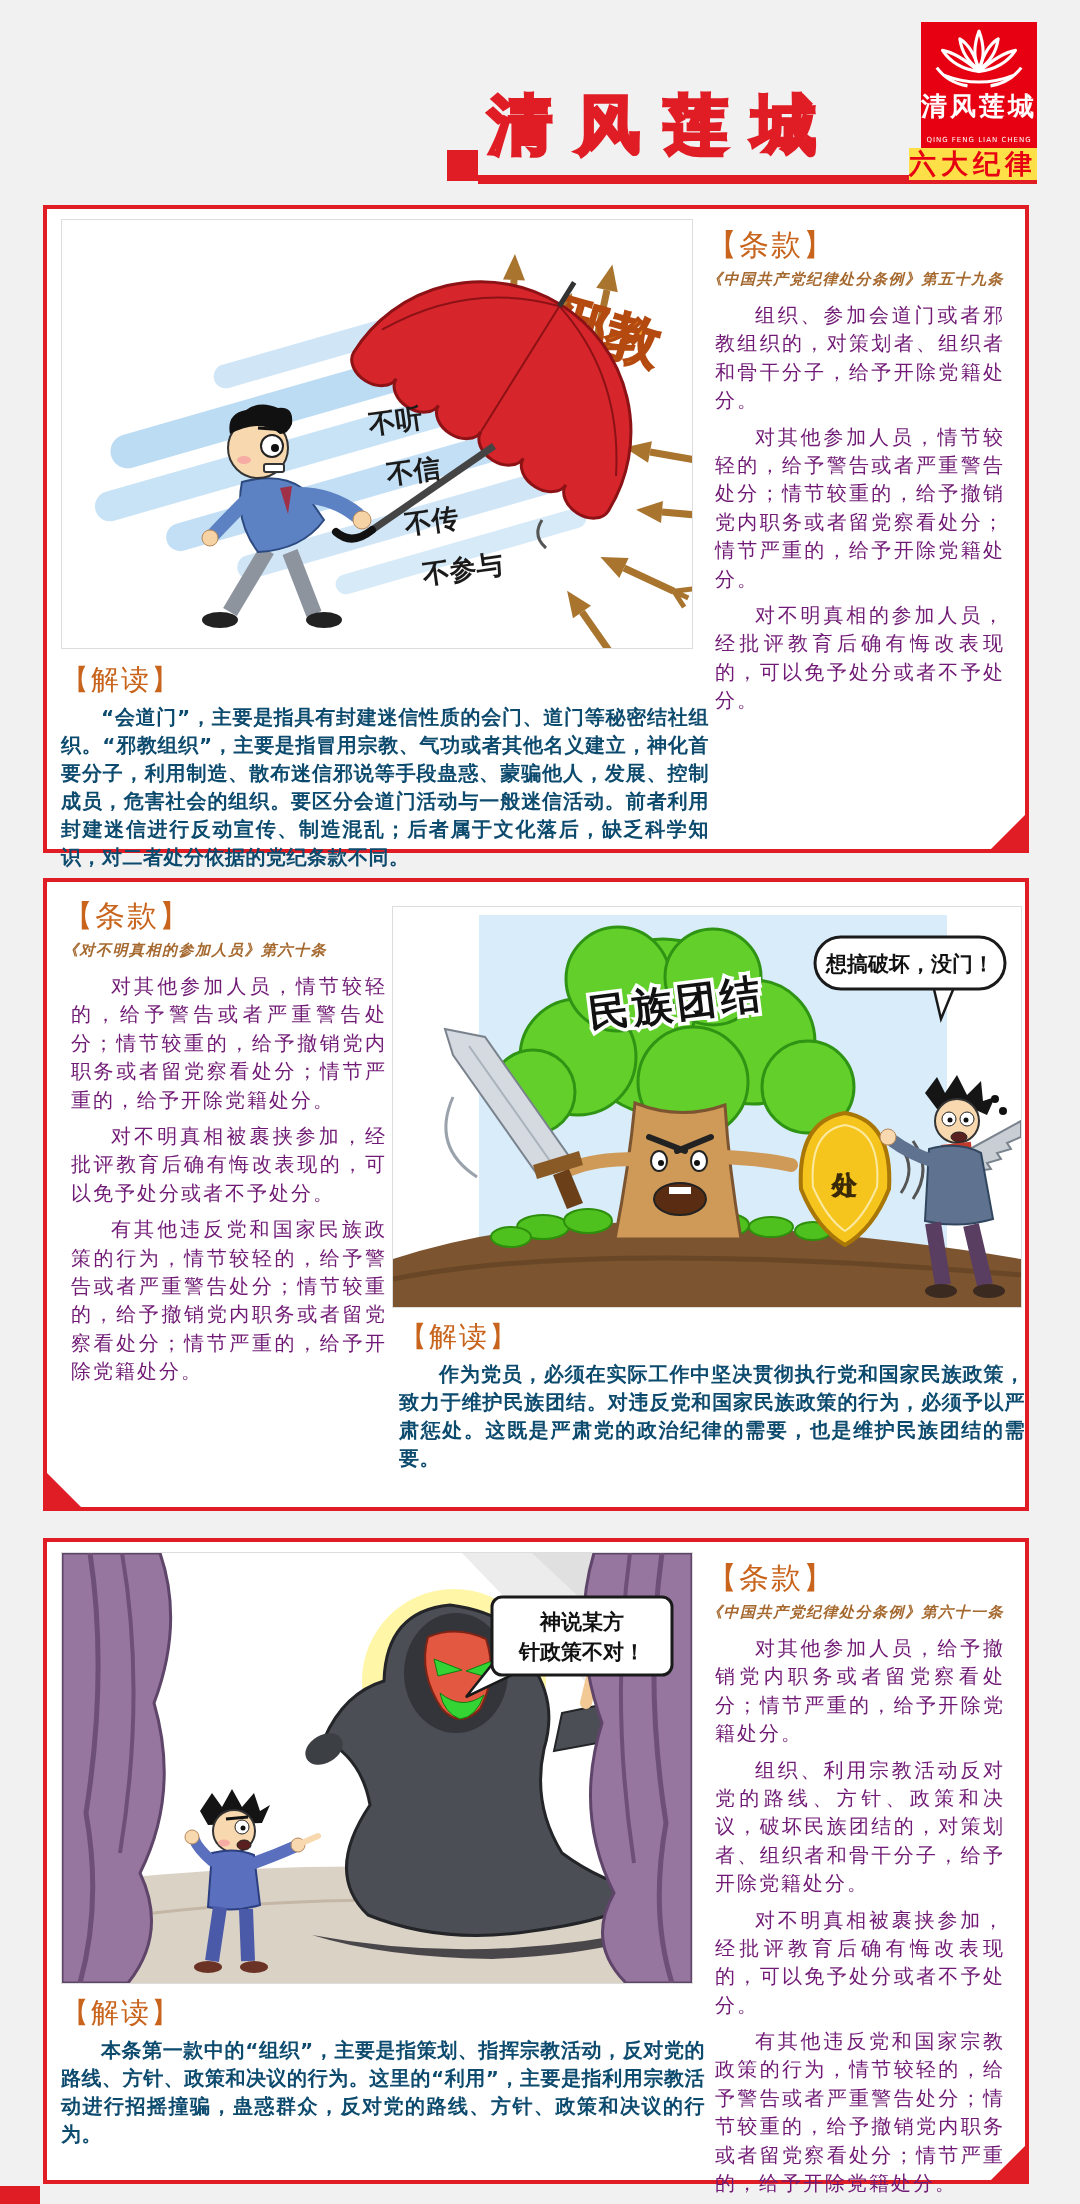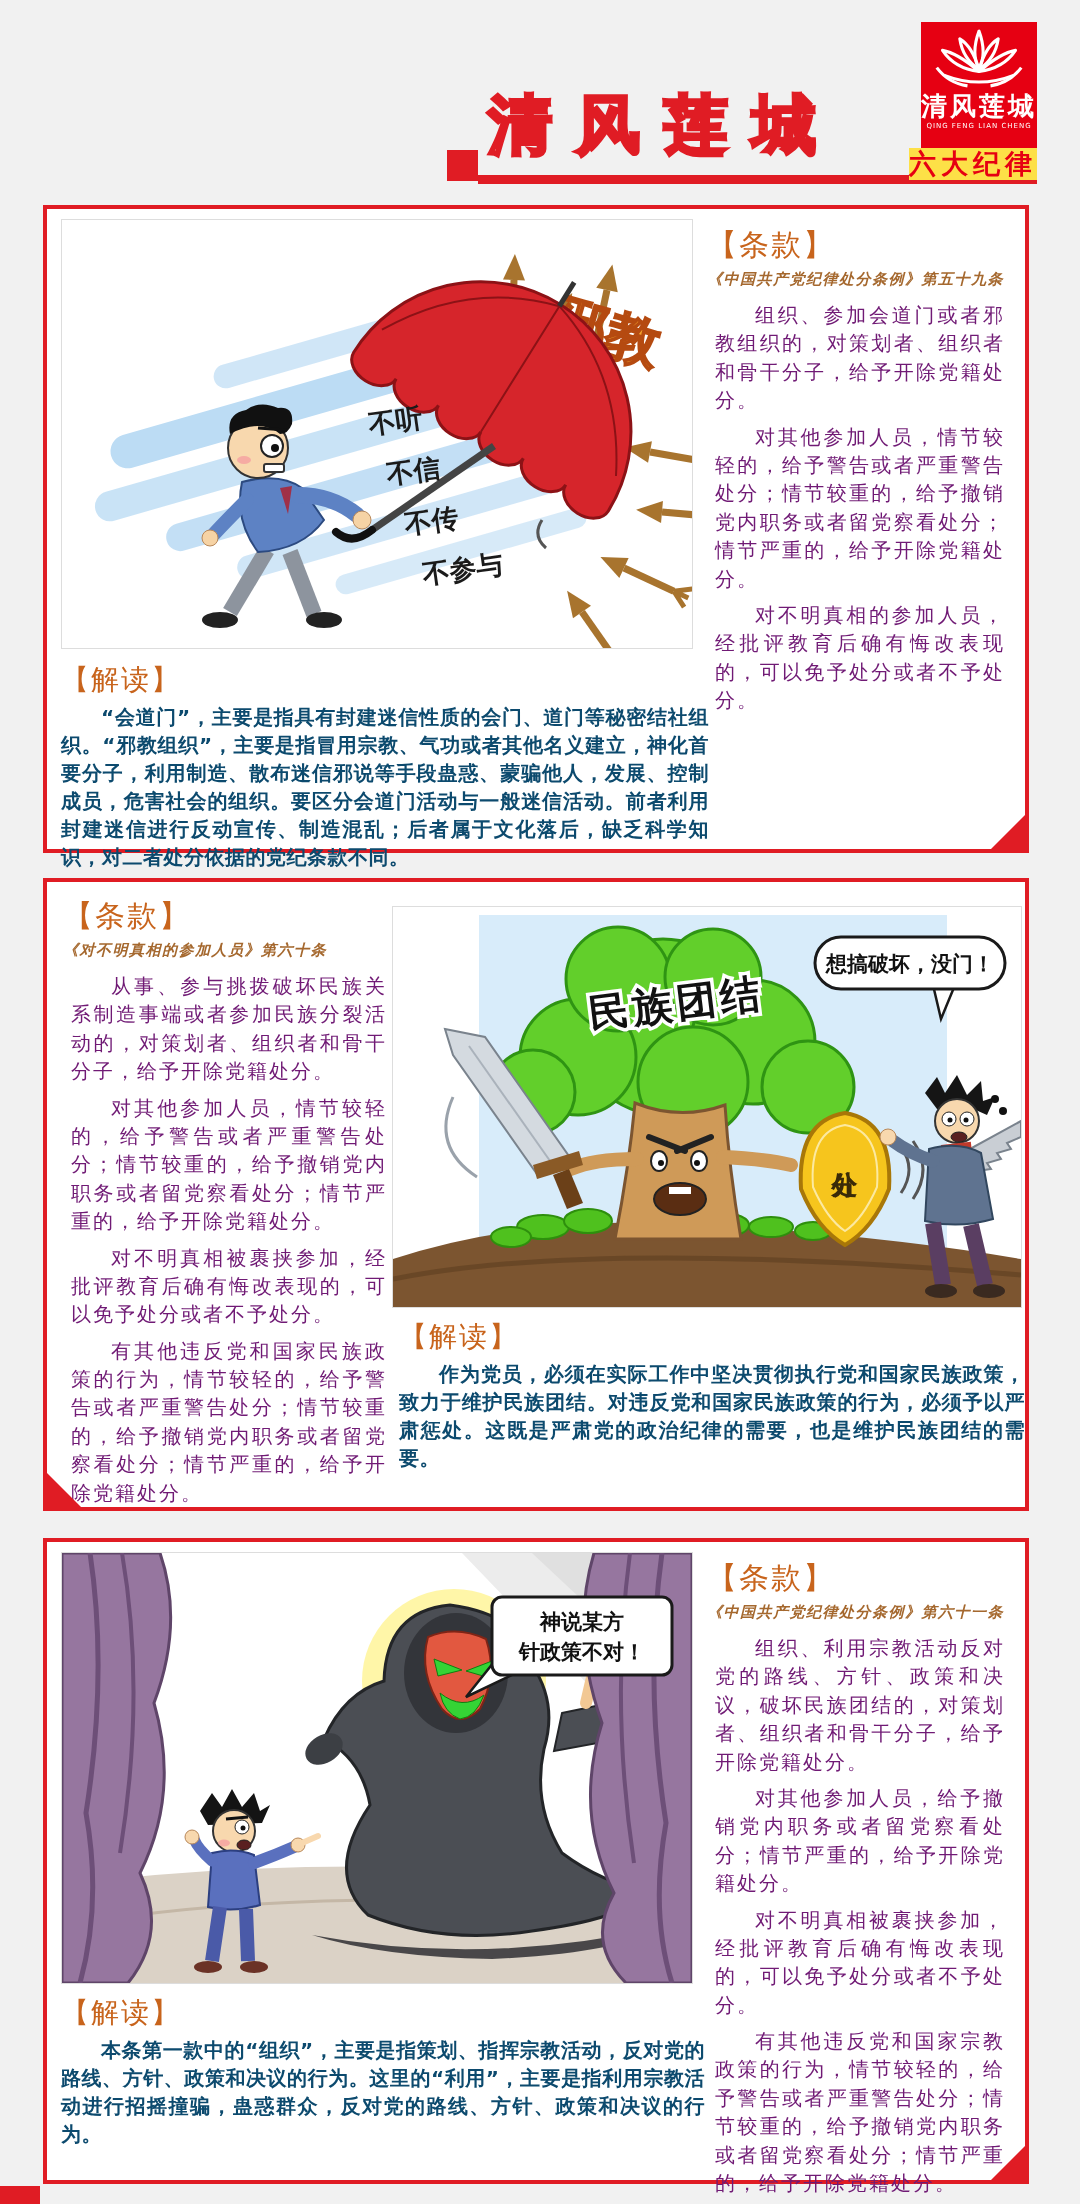--- a/index.html
+++ b/index.html
@@ -11,21 +11,21 @@
     position:absolute; left:488px; top:82px; margin:0;
     font-size:64px; font-weight:bold; letter-spacing:24px; color:#fff;
     -webkit-text-stroke:3.5px #e01c24; white-space:nowrap;
   }
   .title-square { position:absolute; left:447px; top:150px; width:31px; height:31px; background:#e01c24; }
   .title-underline { position:absolute; left:478px; top:175px; width:559px; height:9px; background:#e01c24; }
 
   .logo-box { position:absolute; left:855px; top:22px; width:182px; height:166px; display:flex; flex-direction:column;align-items:flex-end; }
   .logo-top { flex:1; background:#e60012; color:#fff; text-align:center; padding-top:5px; }
   .logo-name { font-size:26px; font-weight:bold; letter-spacing:3px; line-height:1; margin-top:-2px; }
-  .logo-name-en { font-size:7px; letter-spacing:1px; margin-top:3px; }
+  .logo-name-en { font-size:7px; letter-spacing:1px; margin-top:17px; }
   .logo-badge { height:32px; background:#fde047; color:#e60012; font-size:27px; font-weight:bold;
     letter-spacing:5px; display:flex; align-items:center; justify-content:center; }
   .logo-strip { height:8px; background:#e60012; }
 
   
   .panel { position:absolute; left:43px; width:986px; background:#fff;
     border:4px solid #e01c24; box-sizing:border-box; }
   .panel-1 { top:205px; height:648px; }
   .panel-2 { top:878px; height:633px; }
   .panel-3 { top:1538px; height:646px; }
@@ -168,21 +168,20 @@
     </div>
 
     <div class="fold-br"></div>
   </section>
 
   <section class="panel panel-2">
 
     <div class="clause-col clause-col-left">
       <h2 class="sec-heading">【条款】</h2>
       <div class="clause-source">《对不明真相的参加人员》第六十条</div>
-      <p>从事、参与挑拨破坏民族关系制造事端或者参加民族分裂活动的，对策划者、组织者和骨干分子，给予开除党籍处分。</p>
       <p>对其他参加人员，情节较轻的，给予警告或者严重警告处分；情节较重的，给予撤销党内职务或者留党察看处分；情节严重的，给予开除党籍处分。</p>
       <p>对不明真相被裹挟参加，经批评教育后确有悔改表现的，可以免予处分或者不予处分。</p>
       <p>有其他违反党和国家民族政策的行为，情节较轻的，给予警告或者严重警告处分；情节较重的，给予撤销党内职务或者留党察看处分；情节严重的，给予开除党籍处分。</p>
     </div>
 
     <div class="illus illus-2">
       <svg width="628" height="400" viewBox="0 0 628 400">
         <rect x="86" y="8" width="468" height="372" fill="#d8ecfa"></rect>
         <path d="M0,400 L0,352 Q140,306 320,318 Q500,330 628,352 L628,400 Z" fill="#7c5530"></path>
         <path d="M0,372 Q200,332 628,368" stroke="#5d3d20" stroke-width="5" fill="none" opacity="0.6"></path>
@@ -322,22 +321,22 @@
           <rect x="430" y="44" width="180" height="78" rx="10" fill="#fff" stroke="#1a1a1a" stroke-width="3"></rect>
           <text x="520" y="76" text-anchor="middle" font-size="21" font-weight="bold" fill="#111">神说某方</text>
           <text x="520" y="106" text-anchor="middle" font-size="21" font-weight="bold" fill="#111">针政策不对！</text>
         </g>
       </svg>
     </div>
 
     <div class="clause-col clause-col-right">
       <h2 class="sec-heading">【条款】</h2>
       <div class="clause-source">《中国共产党纪律处分条例》第六十一条</div>
+      <p>对其他参加人员，给予撤销党内职务或者留党察看处分；情节严重的，给予开除党籍处分。</p>
       <p>组织、利用宗教活动反对党的路线、方针、政策和决议，破坏民族团结的，对策划者、组织者和骨干分子，给予开除党籍处分。</p>
-      <p>对其他参加人员，给予撤销党内职务或者留党察看处分；情节严重的，给予开除党籍处分。</p>
       <p>对不明真相被裹挟参加，经批评教育后确有悔改表现的，可以免予处分或者不予处分。</p>
       <p>有其他违反党和国家宗教政策的行为，情节较轻的，给予警告或者严重警告处分；情节较重的，给予撤销党内职务或者留党察看处分；情节严重的，给予开除党籍处分。</p>
     </div>
 
     <div class="interp interp-3">
       <h2 class="sec-heading">【解读】</h2>
       <p>本条第一款中的“组织”，主要是指策划、指挥宗教活动，反对党的路线、方针、政策和决议的行为。这里的“利用”，主要是指利用宗教活动进行招摇撞骗，蛊惑群众，反对党的路线、方针、政策和决议的行为。</p>
     </div>
 
     <div class="fold-br"></div>

